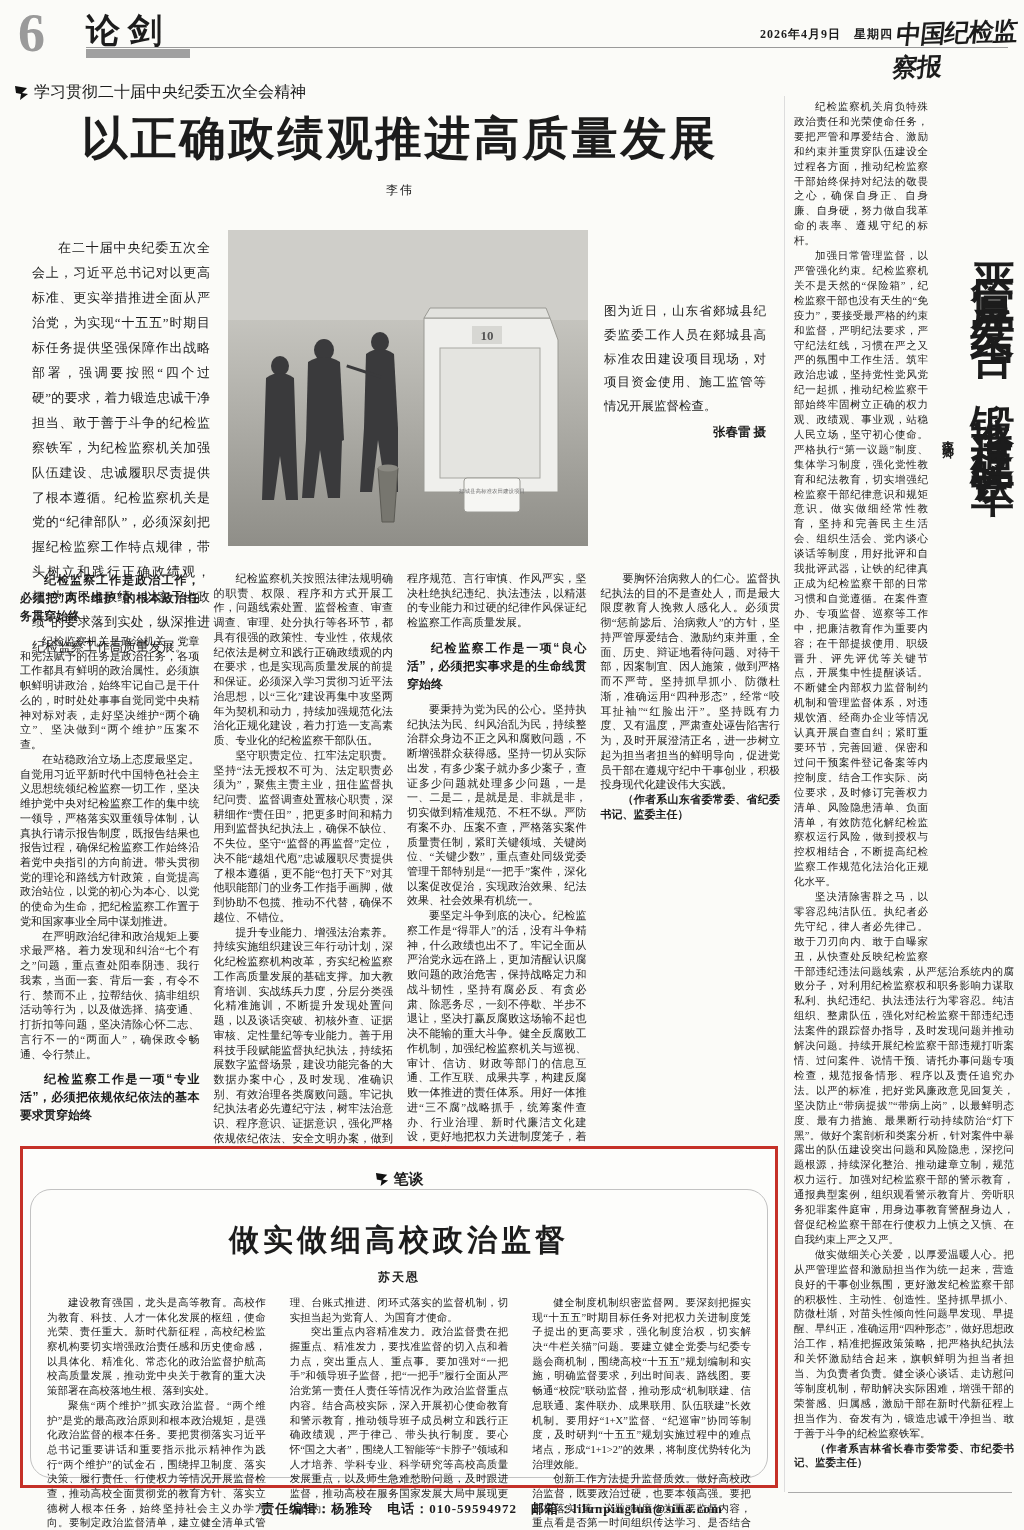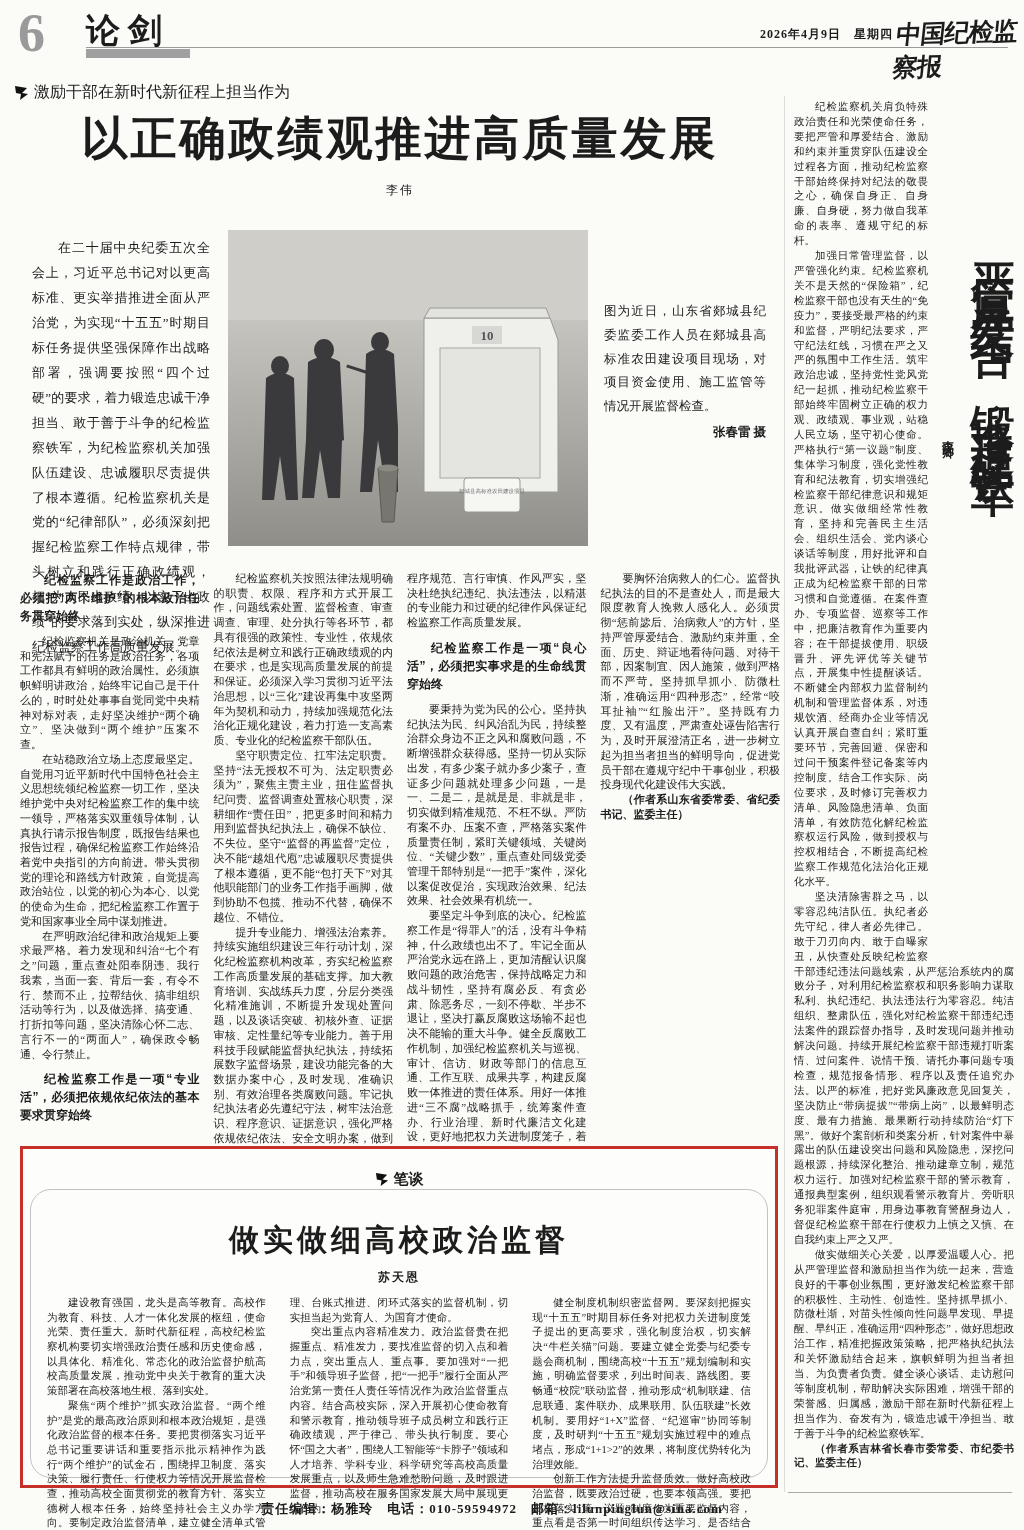--- a/index.html
+++ b/index.html
@@ -73,21 +73,21 @@
   </div>
   <div class="masthead">中国纪检监察报</div>
 </div>
 
 <div class="kicker">
   <span class="ic">
     <svg viewBox="0 0 16 16">
         <path d="M1 1 L13 3 L8 8 L14 9 L6 15 L7 9 L2 8 Z" fill="#111"></path>
       </svg>
   </span>
-  <span>激励干部在新时代新征程上担当作为</span>
+  <span>学习贯彻二十届中央纪委五次全会精神</span>
 </div>
 
 <div class="main-title">以正确政绩观推进高质量发展</div>
 <div class="main-byline">李伟</div>
 
 <div class="intro">
   <p>在二十届中央纪委五次全会上，习近平总书记对以更高标准、更实举措推进全面从严治党，为实现“十五五”时期目标任务提供坚强保障作出战略部署，强调要按照“四个过硬”的要求，着力锻造忠诚干净担当、敢于善于斗争的纪检监察铁军，为纪检监察机关加强队伍建设、忠诚履职尽责提供了根本遵循。纪检监察机关是党的“纪律部队”，必须深刻把握纪检监察工作特点规律，带头树立和践行正确政绩观，把“为人民出政绩、以实干出政绩”的要求落到实处，纵深推进纪检监察工作高质量发展。</p>
 </div>
 
 <div class="photo">

